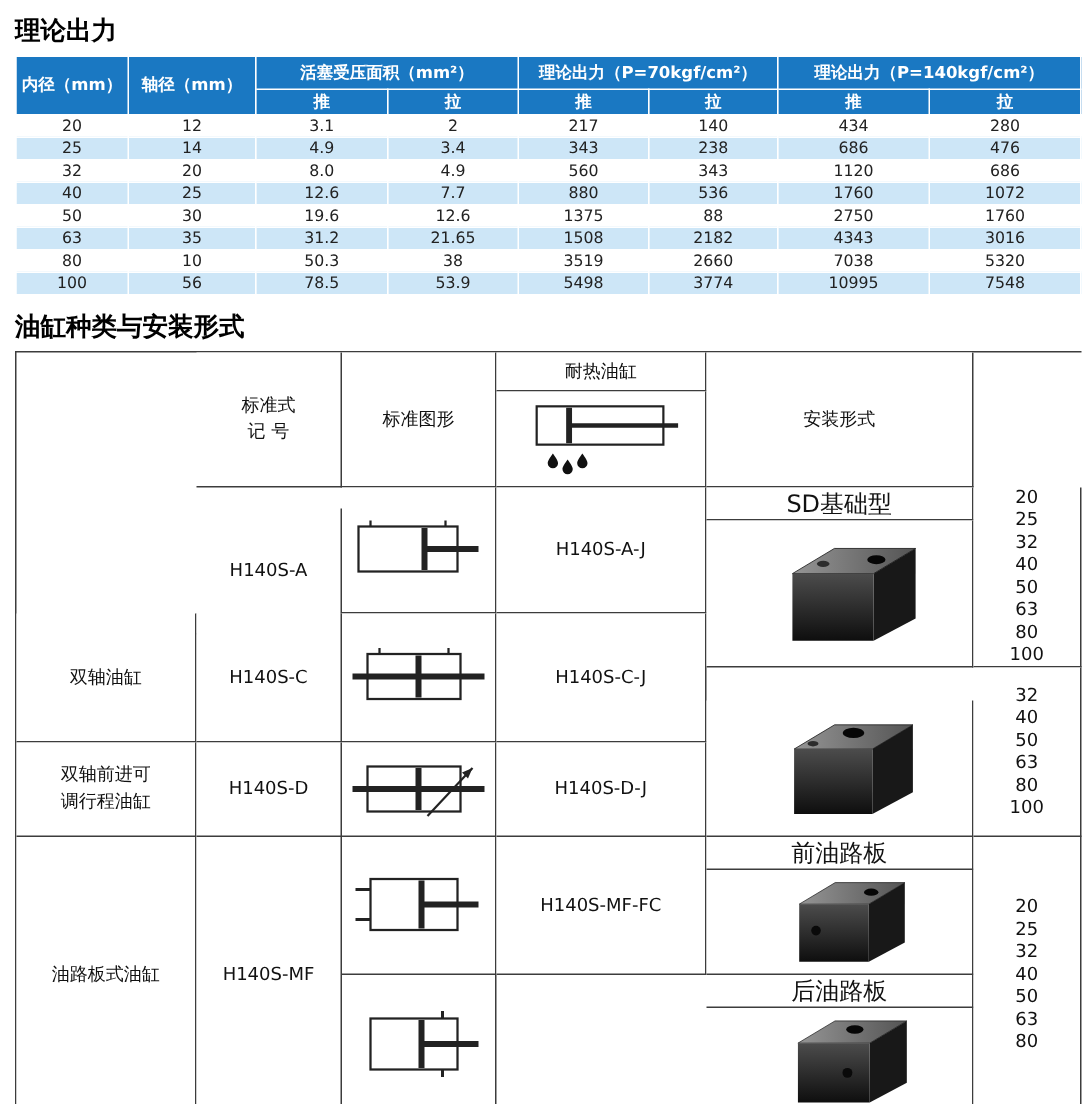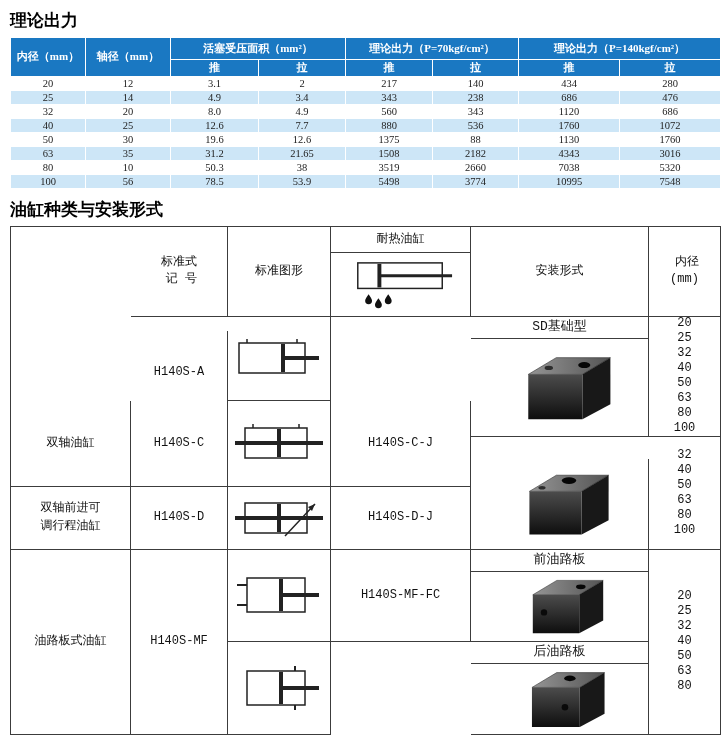--- a/index.html
+++ b/index.html
@@ -5,21 +5,21 @@
   html,body{margin:0;padding:0;}
   body{
     width:728px;height:736px;background:#ffffff;
     font-family:"DejaVu Sans","Liberation Sans",sans-serif;
     color:#111;overflow:hidden;
   }
   .sec-title{font-size:17px;font-weight:bold;margin:9px 0 5px 10px;color:#000;}
   .sec-title2{}
 
   
-  .output-table{border-collapse:collapse;table-layout:fixed;width:710px;margin-left:10px;font-family:Liberation Serif, serif;}
+  .output-table{border-collapse:collapse;table-layout:fixed;width:710px;margin-left:10px;}
   .output-table th{
     background:#1a78c2;color:#fff;font-size:11px;font-weight:bold;
     border:1px solid #ffffff;padding:1px 0;line-height:1.25;
   }
   .output-table thead tr.group th{height:19px;}
   .output-table thead tr.sub th{height:12px;}
   .output-table td{
     text-align:center;font-size:10.5px;color:#222;
     border:1px solid #ffffff;height:11px;padding:1px 0;
   }
@@ -28,25 +28,25 @@
 
   
   .t2{
     position:relative;width:710px;height:508px;margin-left:10px;
     border-top:1px solid #3c3c3c;border-left:1px solid #3c3c3c;
   }
   .cell{
     position:absolute;box-sizing:border-box;background:#fff;
     border-right:1px solid #3c3c3c;border-bottom:1px solid #3c3c3c;
     display:flex;flex-direction:column;align-items:center;justify-content:center;
-    text-align:right;font-size:12px;line-height:1.45;font-family:Liberation Mono, monospace;
+    text-align:center;font-size:12px;line-height:1.45;
   }
   .preline{white-space:pre-line;}
   .bores div{line-height:15px;font-size:12px;}
-  .mount-label{font-size:13px;}
+  .mount-label{font-size:16px;}
 </style>
 </head>
 <body>
 
 <svg width="0" height="0" style="position:absolute">
   <defs>
     <linearGradient id="gFront" x1="0" y1="0" x2="0" y2="1">
       <stop offset="0" stop-color="#4c4c4c"></stop>
         <stop offset="1" stop-color="#0e0e0e"></stop>
     </linearGradient>
@@ -128,21 +128,21 @@
         <td>1760</td>
         <td>1072</td>
       </tr>
       <tr>
         <td>50</td>
         <td>30</td>
         <td>19.6</td>
         <td>12.6</td>
         <td>1375</td>
         <td>88</td>
-        <td>1130</td>
+        <td>2750</td>
         <td>1760</td>
       </tr>
       <tr class="alt">
         <td>63</td>
         <td>35</td>
         <td>31.2</td>
         <td>21.65</td>
         <td>1508</td>
         <td>2182</td>
         <td>4343</td>
@@ -185,33 +185,32 @@
       <line x1="38" y1="7" x2="38" y2="31" stroke="#222" stroke-width="4"></line>
       <line x1="38" y1="19" x2="112" y2="19" stroke="#222" stroke-width="3"></line>
       <g fill="#111">
         <path transform="translate(22,38)" d="M5 0 C7 3 8.5 4.8 8.5 6.6 A3.5 3.5 0 1 1 1.5 6.6 C1.5 4.8 3 3 5 0 Z"></path>
         <path transform="translate(32,42)" d="M5 0 C7 3 8.5 4.8 8.5 6.6 A3.5 3.5 0 1 1 1.5 6.6 C1.5 4.8 3 3 5 0 Z"></path>
         <path transform="translate(42,38)" d="M5 0 C7 3 8.5 4.8 8.5 6.6 A3.5 3.5 0 1 1 1.5 6.6 C1.5 4.8 3 3 5 0 Z"></path>
       </g>
     </svg>
   </div>
   <div class="cell" style="left:460px;top:0;width:178px;height:90px">安装形式</div>
-  <div class="cell preline" style="left:638px;top:0;width:72px;height:90px">内径
-(mm)</div>
 
   <div class="cell" style="left:120px;top:104px;width:97px;height:84px">H140S-A</div>
   <div class="cell" style="left:217px;top:90px;width:103px;height:84px">
     <svg viewBox="0 0 92 48" width="92" height="48">
       <rect x="6" y="9" width="66" height="30" fill="none" stroke="#222" stroke-width="1.5"></rect>
       <line x1="14" y1="5" x2="14" y2="9" stroke="#222" stroke-width="1.5"></line>
       <line x1="64" y1="5" x2="64" y2="9" stroke="#222" stroke-width="1.5"></line>
       <line x1="50" y1="10" x2="50" y2="38" stroke="#222" stroke-width="4"></line>
       <line x1="50" y1="24" x2="86" y2="24" stroke="#222" stroke-width="4"></line>
     </svg>
   </div>
+  <div class="cell" style="left:320px;top:90px;width:140px;height:84px">H140S-A-J</div>
 
   <div class="cell" style="left:0;top:174px;width:120px;height:86px">双轴油缸</div>
   <div class="cell" style="left:120px;top:174px;width:97px;height:86px">H140S-C</div>
   <div class="cell" style="left:217px;top:174px;width:103px;height:86px">
     <svg viewBox="0 0 92 48" width="92" height="48">
       <rect x="12" y="9" width="62" height="30" fill="none" stroke="#222" stroke-width="1.5"></rect>
       <line x1="20" y1="5" x2="20" y2="9" stroke="#222" stroke-width="1.5"></line>
       <line x1="66" y1="5" x2="66" y2="9" stroke="#222" stroke-width="1.5"></line>
       <line x1="46" y1="10" x2="46" y2="38" stroke="#222" stroke-width="4"></line>
       <line x1="2" y1="24" x2="90" y2="24" stroke="#222" stroke-width="4"></line>

